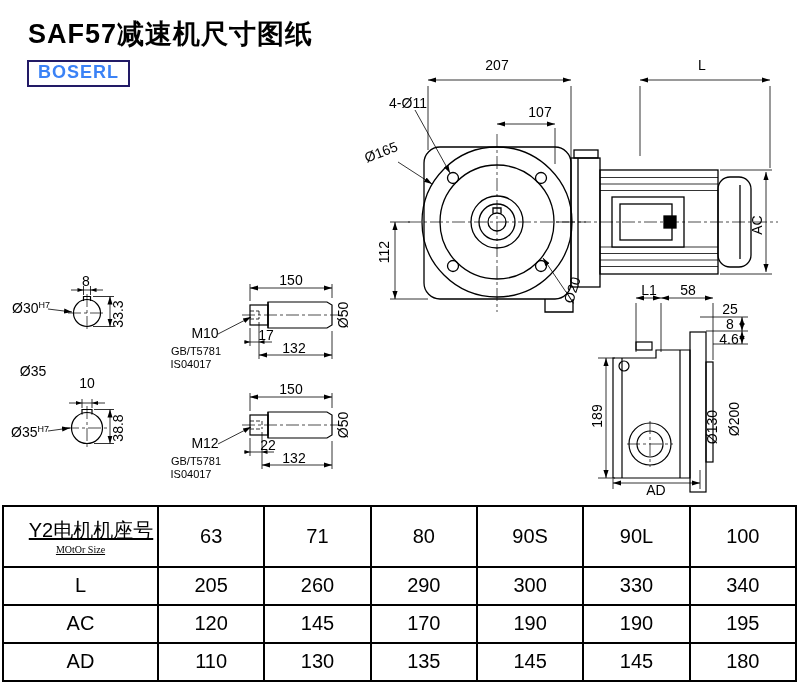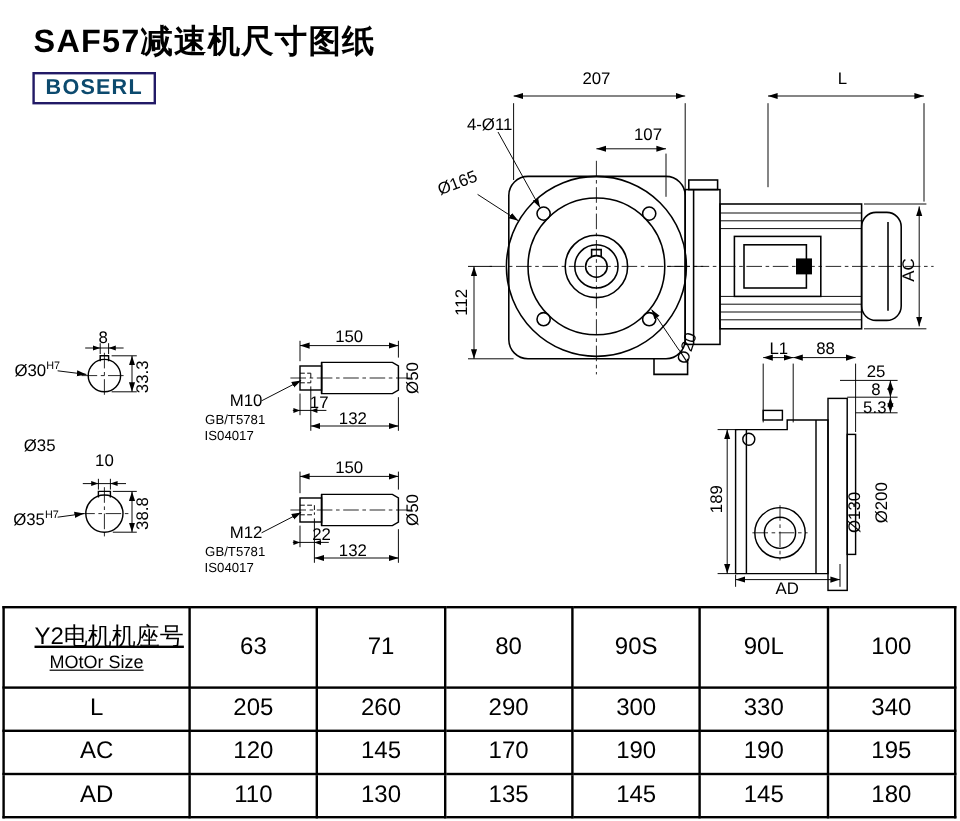--- a/index.html
+++ b/index.html
@@ -1,34 +1,34 @@
 <!DOCTYPE html>
 <html><head>
 <meta charset="utf-8">
 <style>
   html,body { margin:0; padding:0; background:#fff; }
   .page { position:relative; width:800px; height:684px; background:#fff; overflow:hidden;
           font-family:"Liberation Sans",sans-serif; color:#000; }
   .title { position:absolute; left:28px; top:16px; font-size:27px; font-weight:bold; letter-spacing:1px; }
   .brand { position:absolute; left:27px; top:60px; border:2px solid #221a66; padding:0 9px 2px 9px;
-           color:#0c4a6e; font-size:18px; font-weight:bold; letter-spacing:1px; background:#fff; }
+           color:#3b82f6; font-size:18px; font-weight:bold; letter-spacing:1px; background:#fff; }
   .art { position:absolute; left:0; top:0; }
   .lbl { position:absolute; transform:translate(-50%,-50%); font-size:14px; white-space:nowrap; line-height:1; }
   .sm  { font-size:11px; }
   .rot   { transform:translate(-50%,-50%) rotate(-90deg); }
   .rot20 { transform:translate(-50%,-50%) rotate(-21deg); }
   .rot70 { transform:translate(-50%,-50%) rotate(-72deg); }
   .lbl sup { font-size:9px; }
   table.dims { position:absolute; left:2px; top:505px; width:795px; height:177px;
                border-collapse:collapse; table-layout:fixed; }
   table.dims td { border:2px solid #000; text-align:center; vertical-align:middle;
                   font-size:20px; padding:0; }
   td.hdr { font-size:15px; }
   td.hdr .u { text-decoration:underline;margin-left:21px; }
-  td.hdr .mono { font-family:Liberation Sans, sans-serif; font-size:15px; text-decoration:underline; }
+  td.hdr .mono { font-family:Liberation Serif, serif; font-size:10px; text-decoration:underline; }
 </style>
 </head>
 <body>
 
 <div class="page">
 
   <div class="title">SAF57减速机尺寸图纸</div>
   <div class="brand"><span>BOSERL</span></div>
 
   <svg class="art" width="800" height="505" viewBox="0 0 800 505">
@@ -237,24 +237,24 @@
 
   <span class="lbl" style="left:291px;top:389px">150</span>
   <span class="lbl" style="left:205px;top:443px">M12</span>
   <span class="lbl" style="left:268px;top:445px">22</span>
   <span class="lbl" style="left:294px;top:458px">132</span>
   <span class="lbl sm" style="left:196px;top:461px">GB/T5781</span>
   <span class="lbl sm" style="left:191px;top:474px">IS04017</span>
   <span class="lbl rot" style="left:343px;top:425px">Ø50</span>
 
   <span class="lbl" style="left:649px;top:290px">L1</span>
-  <span class="lbl" style="left:688px;top:290px">88</span>
+  <span class="lbl" style="left:688px;top:290px">58</span>
   <span class="lbl" style="left:730px;top:309px">25</span>
   <span class="lbl" style="left:730px;top:324px">8</span>
-  <span class="lbl" style="left:729px;top:339px">5.3</span>
+  <span class="lbl" style="left:729px;top:339px">4.6</span>
   <span class="lbl rot" style="left:597px;top:416px">189</span>
   <span class="lbl rot" style="left:712px;top:427px">Ø130</span>
   <span class="lbl rot" style="left:734px;top:419px">Ø200</span>
   <span class="lbl" style="left:656px;top:490px">AD</span>
 
   <table class="dims">
     <colgroup>
       <col style="width:155px">
         <col>
         <col>

